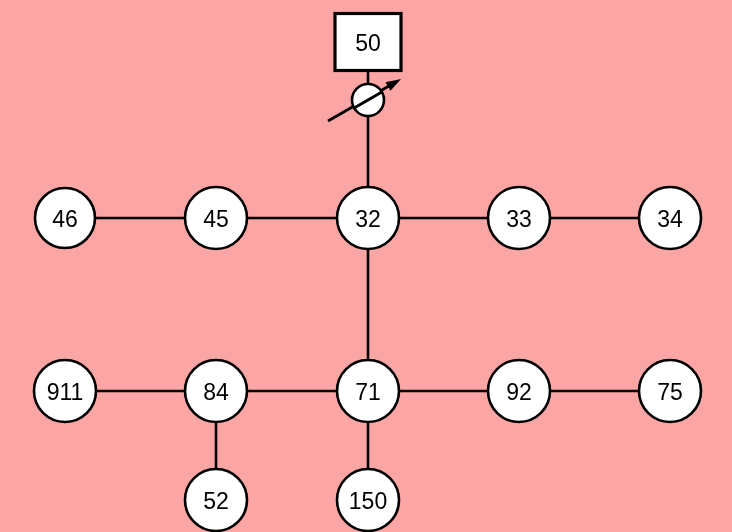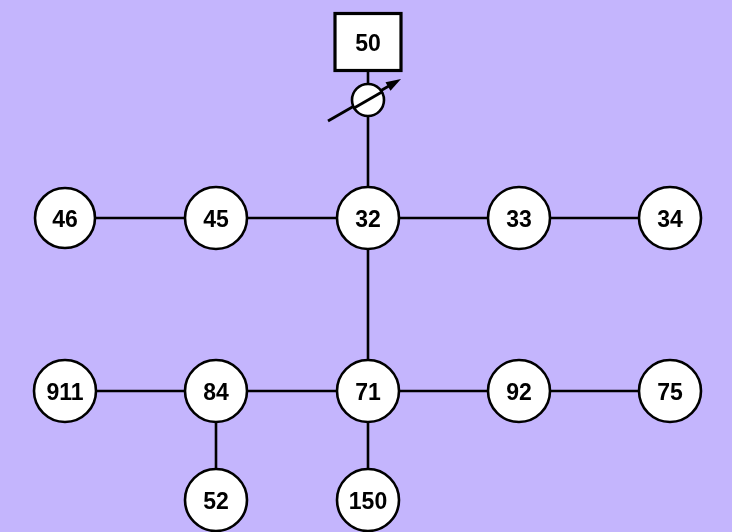--- a/index.html
+++ b/index.html
@@ -10,22 +10,21 @@
   body {
     width: 732px;
     height: 532px;
     font-family: "Liberation Sans", sans-serif;
     overflow: hidden;
   }
   #diagram-root {
     position: relative;
     width: 732px;
     height: 532px;
-    background: #c4b5fd;
-    font-weight: bold;
+    background: #fca5a5;
   }
   svg#graph {
     position: absolute;
     top: 0;
     left: 0;
     width: 732px;
     height: 532px;
     display: block;
   }
   .edge-line {

